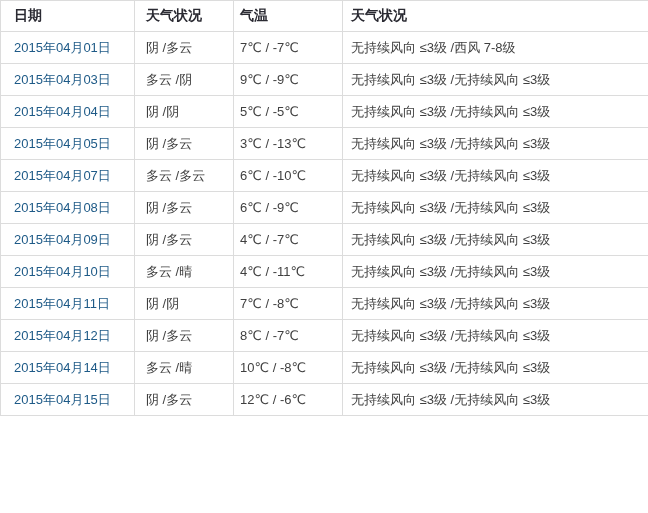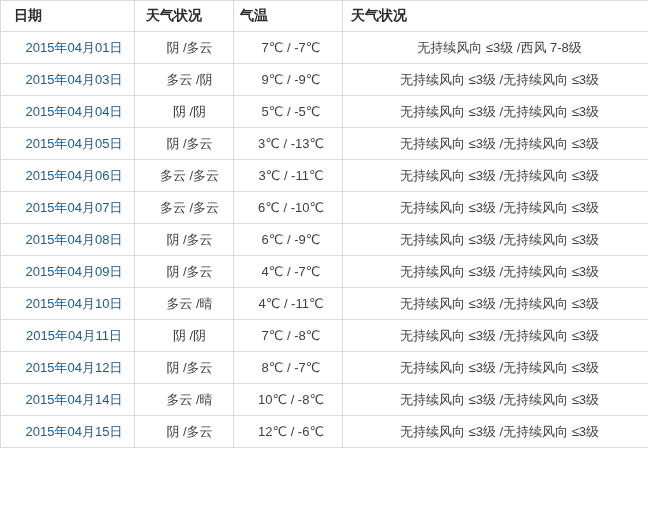--- a/index.html
+++ b/index.html
@@ -32,21 +32,20 @@
   table.weather thead tr { height: 31px; padding-left: 24px; }
   table.weather tbody tr { height: 32px; }
   table.weather th {
     font-size: 14px;
     font-weight: bold;
     color: var(--header-text);
   }
   table.weather td {
     font-size: 13px;
     color: var(--body-text);
-    text-align: center;
   }
   
   table.weather th:nth-child(1), table.weather td:nth-child(1) { padding-left: 13px; }
   table.weather th:nth-child(2), table.weather td:nth-child(2) { padding-left: 11px; margin-top: 28px; }
   table.weather th:nth-child(3), table.weather td:nth-child(3) { padding-left: 6px; }
   table.weather th:nth-child(4), table.weather td:nth-child(4) { padding-left: 8px; }
   a.date-link {
     color: var(--date-link);
     text-decoration: none;
     font-size: 13px;
@@ -94,26 +93,20 @@
     <td>无持续风向 ≤3级 /无持续风向 ≤3级</td>
   </tr>
 
   <tr>
     <td><a class="date-link">2015年04月05日</a></td>
     <td>阴 /多云</td>
     <td>3℃ / -13℃</td>
     <td>无持续风向 ≤3级 /无持续风向 ≤3级</td>
   </tr>
 
-  <tr>
-    <td><a class="date-link">2015年04月06日</a></td>
-    <td>多云 /多云</td>
-    <td>3℃ / -11℃</td>
-    <td>无持续风向 ≤3级 /无持续风向 ≤3级</td>
-  </tr>
 
   <tr>
     <td><a class="date-link">2015年04月07日</a></td>
     <td>多云 /多云</td>
     <td>6℃ / -10℃</td>
     <td>无持续风向 ≤3级 /无持续风向 ≤3级</td>
   </tr>
 
   <tr>
     <td><a class="date-link">2015年04月08日</a></td>

